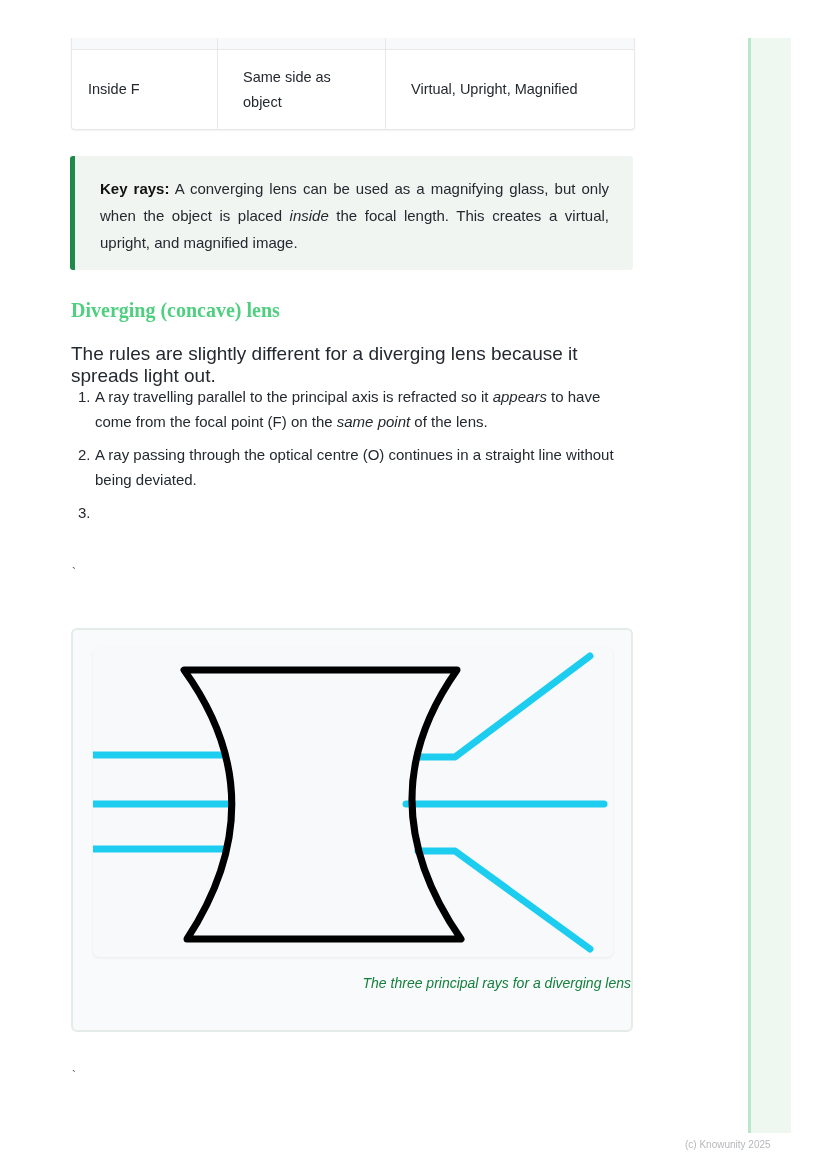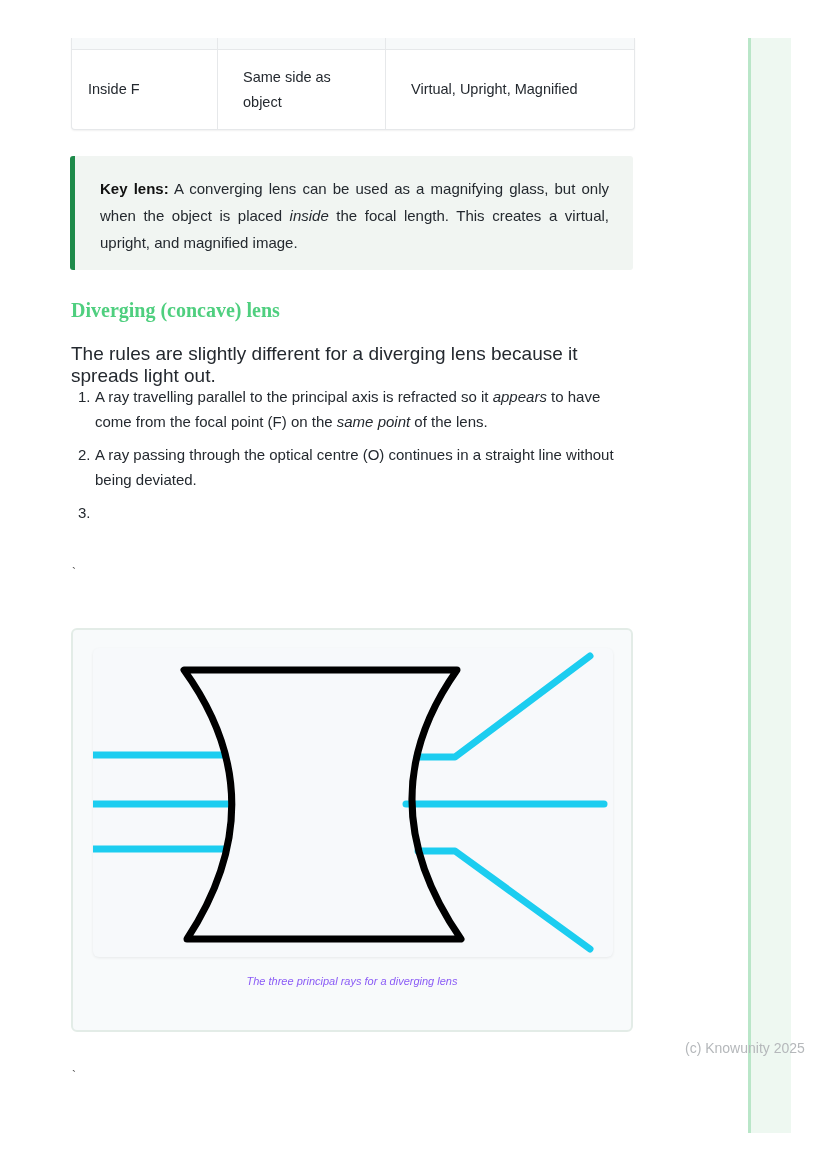--- a/index.html
+++ b/index.html
@@ -67,32 +67,32 @@
     border: 2px solid #e3ece7; border-radius: 6px;
   }
   .fig-inner {
     position: absolute; left: 20px; top: 18px; width: 520px; height: 309px;
     background: #f7f9fb; border-radius: 6px;
     box-shadow: 0 1px 3px rgba(0,0,0,0.07);
     overflow: hidden;
   }
   .fig-inner svg { display: block; }
   .caption {
-    position: absolute; left: 0; right: 0; top: 345px; text-align: center;
-    font-size: 11px; font-style: italic; color: #8b5cf6;
+    position: absolute; left: 0; right: 0; top: 345px; text-align: right;
+    font-size: 14px; font-style: italic; color: #15803d;
   }
 
   
   .side-strip {
     position: absolute; left: 748px; top: 38px; width: 43px; height: 1095px;
     background: #eef8f1; border-left: 3px solid #b9e6c8; box-sizing: border-box;
   }
   .footer {
-    position: absolute; left: 685px; top: 1040px;
-    font-size: 14px; color: #b5b8bb;
+    position: absolute; left: 685px; top: 1139px;
+    font-size: 10px; color: #b5b8bb;
   }
 </style>
 </head>
 <body>
 
 <div class="page">
 
   <div class="tbl">
     <div class="tbl-row stub">
       <div class="tbl-cell c1"></div>
@@ -100,21 +100,21 @@
       <div class="tbl-cell c3"></div>
     </div>
     <div class="tbl-row data">
       <div class="tbl-cell c1">Inside F</div>
       <div class="tbl-cell c2">Same side as object</div>
       <div class="tbl-cell c3">Virtual, Upright, Magnified</div>
     </div>
   </div>
 
   <div class="keypoint">
-    <b>Key lens:</b><span> A converging lens can be used as a magnifying glass, but only when the object is placed </span><i>inside</i><span> the focal length. This creates a virtual, upright, and magnified image.</span>
+    <b>Key rays:</b><span> A converging lens can be used as a magnifying glass, but only when the object is placed </span><i>inside</i><span> the focal length. This creates a virtual, upright, and magnified image.</span>
   </div>
 
   <h2 class="h2">Diverging (concave) lens</h2>
 
   <p class="para">The rules are slightly different for a diverging lens because it spreads light out.</p>
 
   <ol class="olist">
     <li>
       <span class="num">1.</span><span>A ray travelling parallel to the principal axis is refracted so it </span><i>appears</i><span> to have come from the focal point (F) on the </span><i>same point</i><span> of the lens.</span>
     </li>

